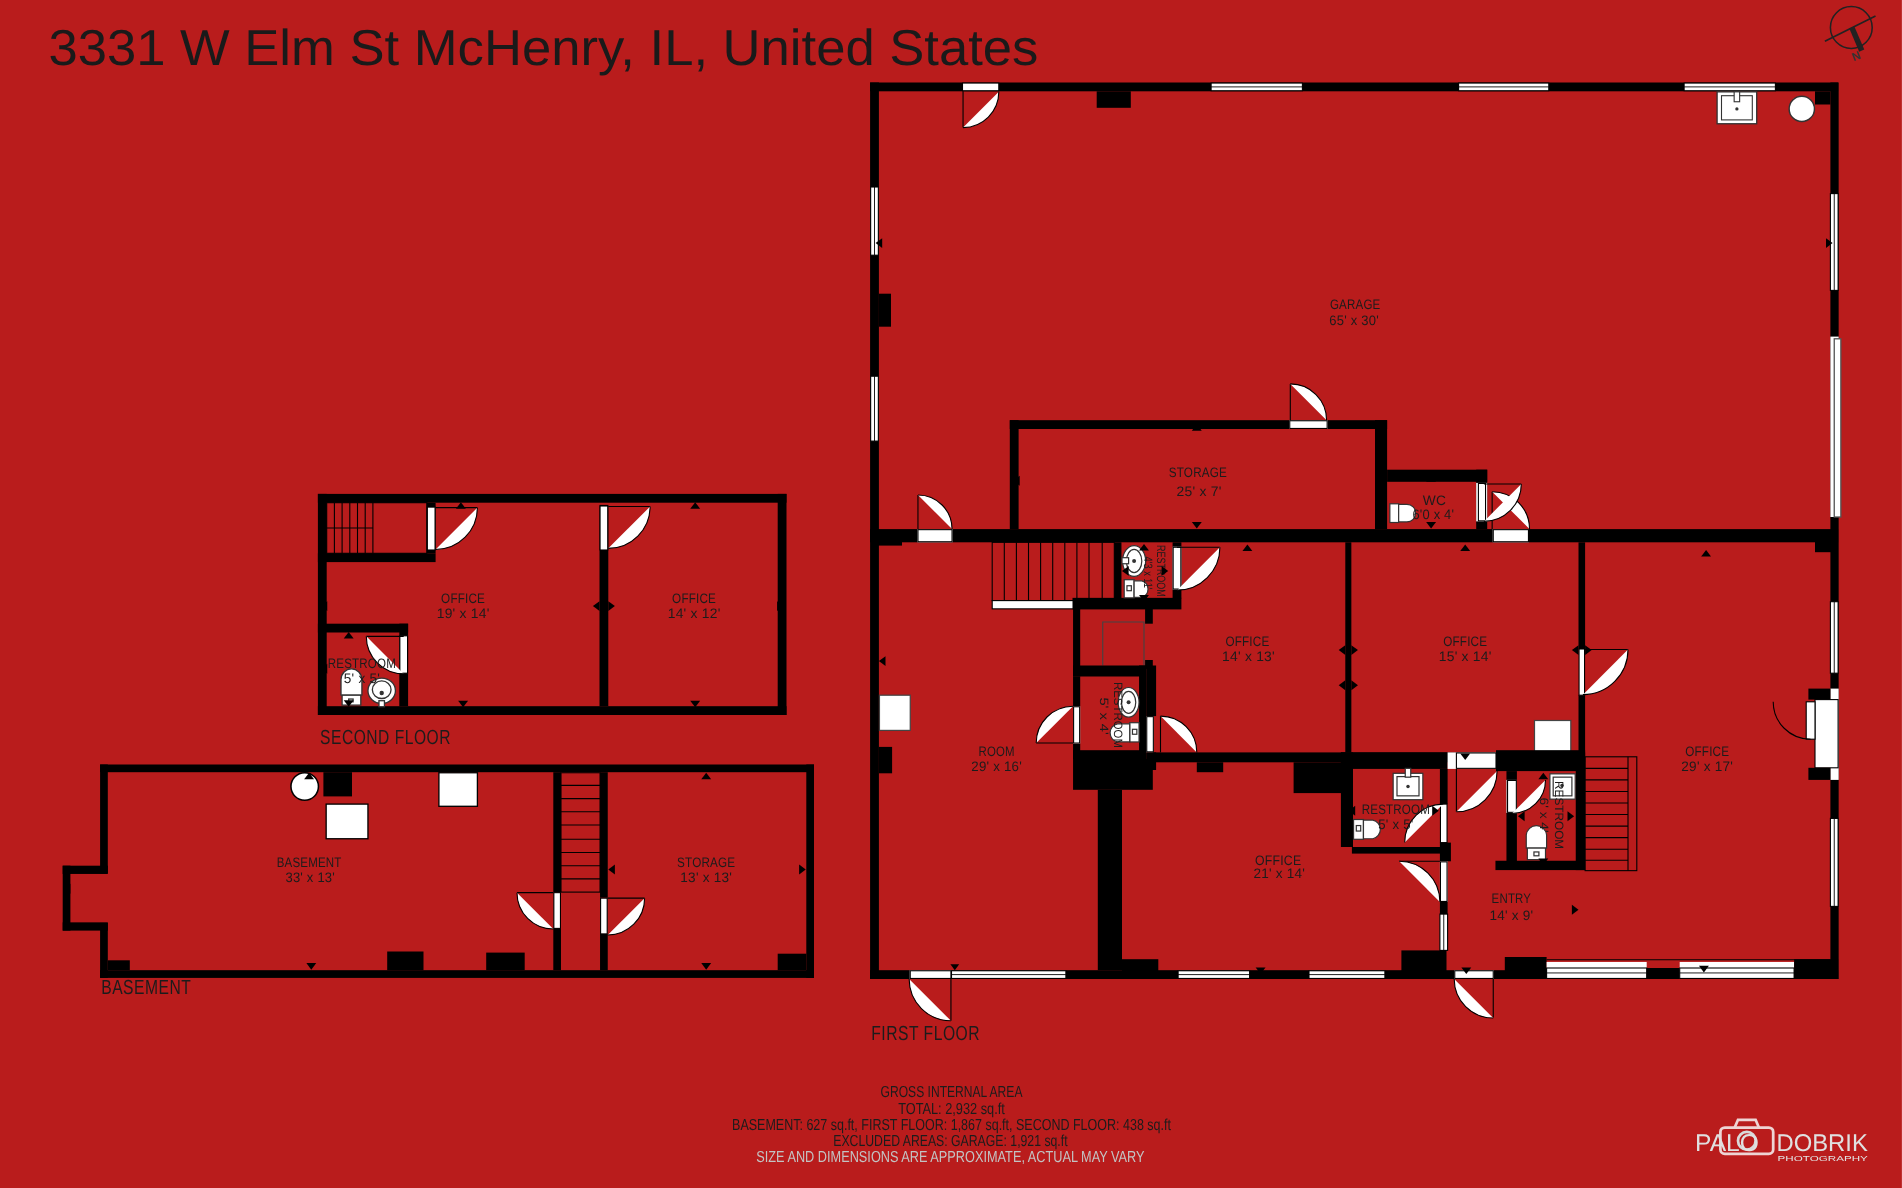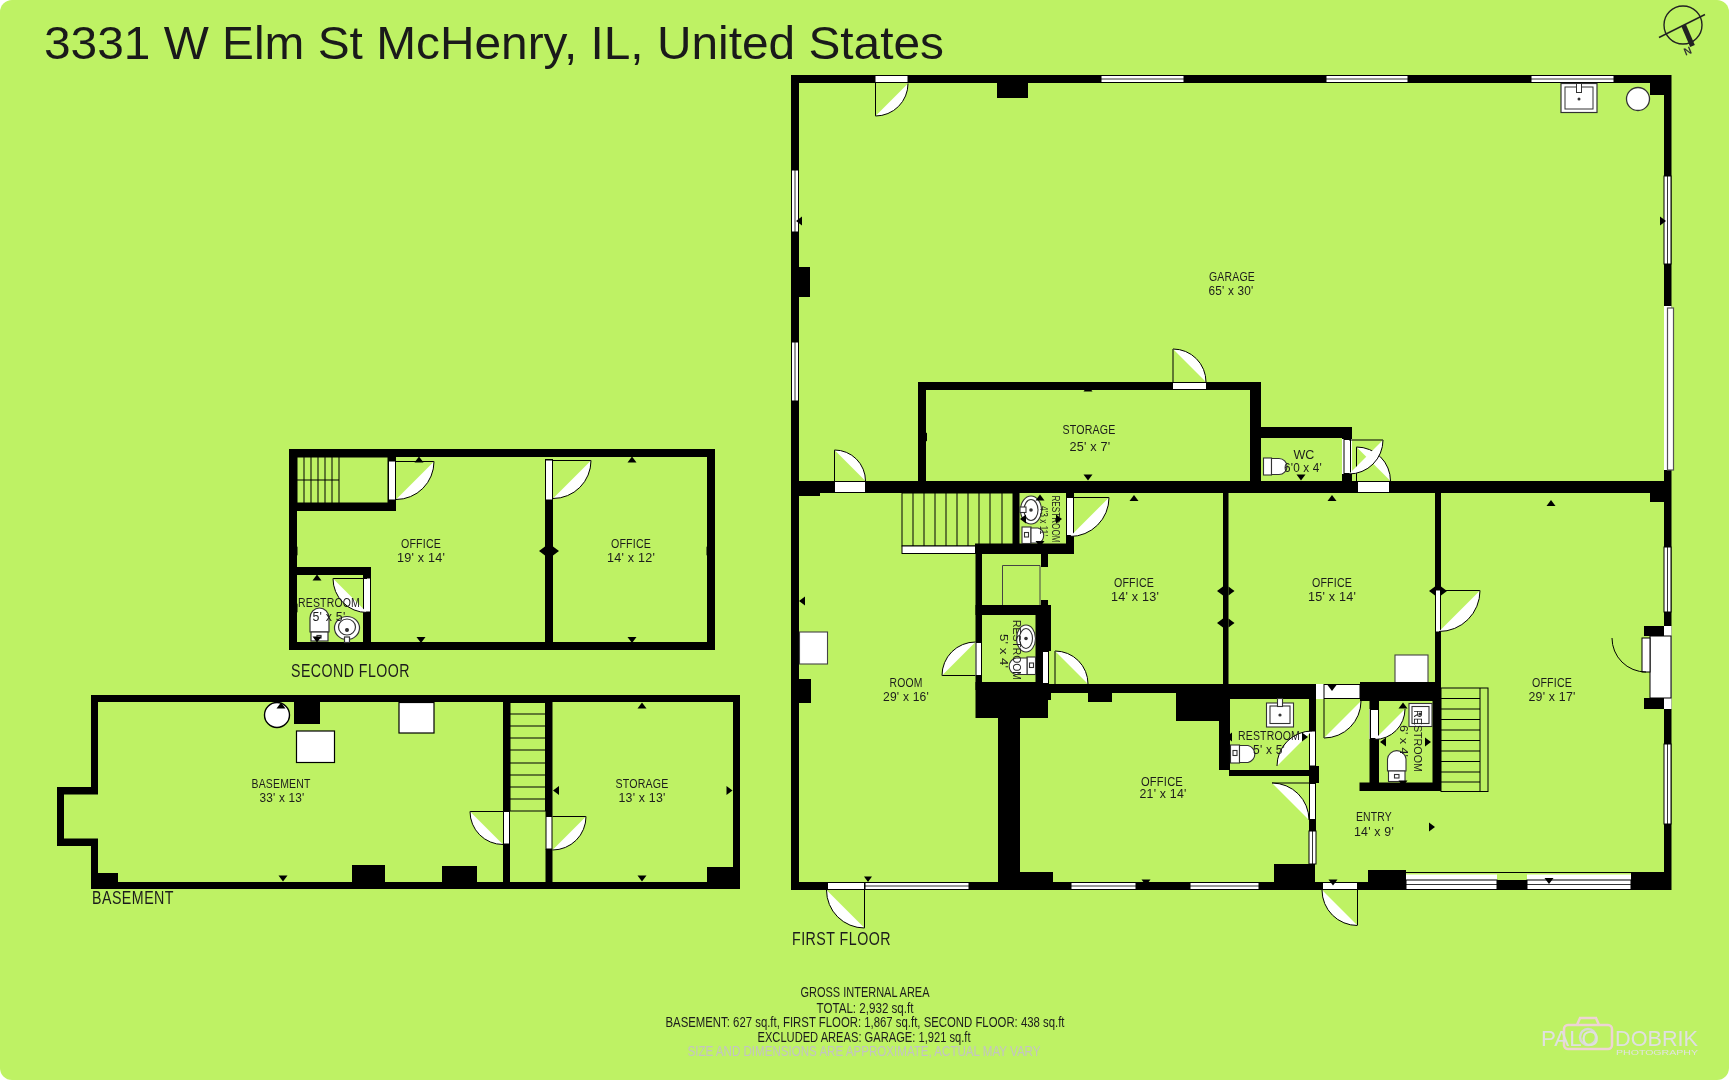--- a/index.html
+++ b/index.html
@@ -1,17 +1,17 @@
 <!DOCTYPE html>
 <html><head>
 <meta charset="utf-8">
 <style>
   html,body{margin:0;padding:0;background:#fff;}
-  .page{position:relative;width:1729px;height:1080px;background:#bef264;overflow:hidden;
-        font-family:"Liberation Sans", sans-serif;border-radius:12px;}
+  .page{position:relative;width:1729px;height:1080px;background:#b91c1c;overflow:hidden;
+        font-family:"Liberation Sans", sans-serif;}
   svg{position:absolute;top:0;left:0;}
   text{font-family:"Liberation Sans", sans-serif;fill:#1c1c1c;}
   .rm{font-size:12.5px;letter-spacing:0.2px;}
   .rs{font-size:11px;}
   .ft{font-size:18.5px;letter-spacing:0.6px;}
 </style>
 </head>
 <body>
 <div class="page">
 <svg width="1729" height="1080" viewBox="0 0 1729 1080">

